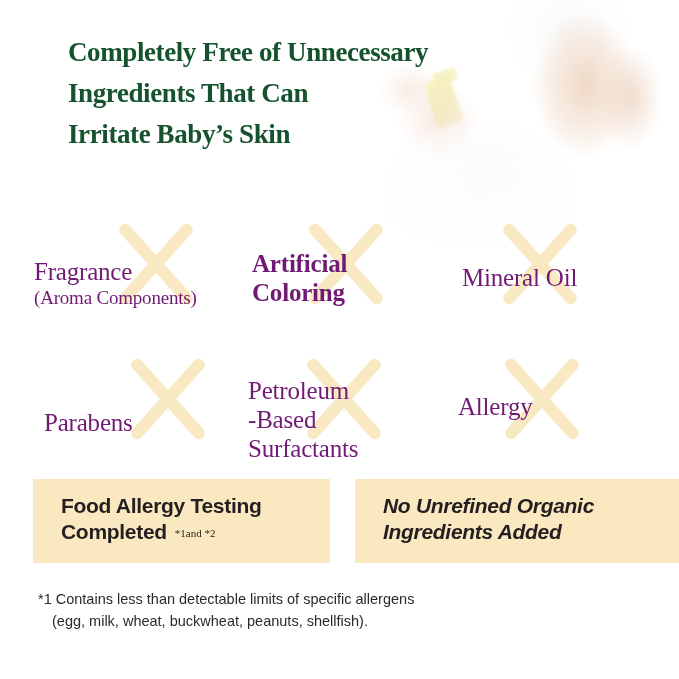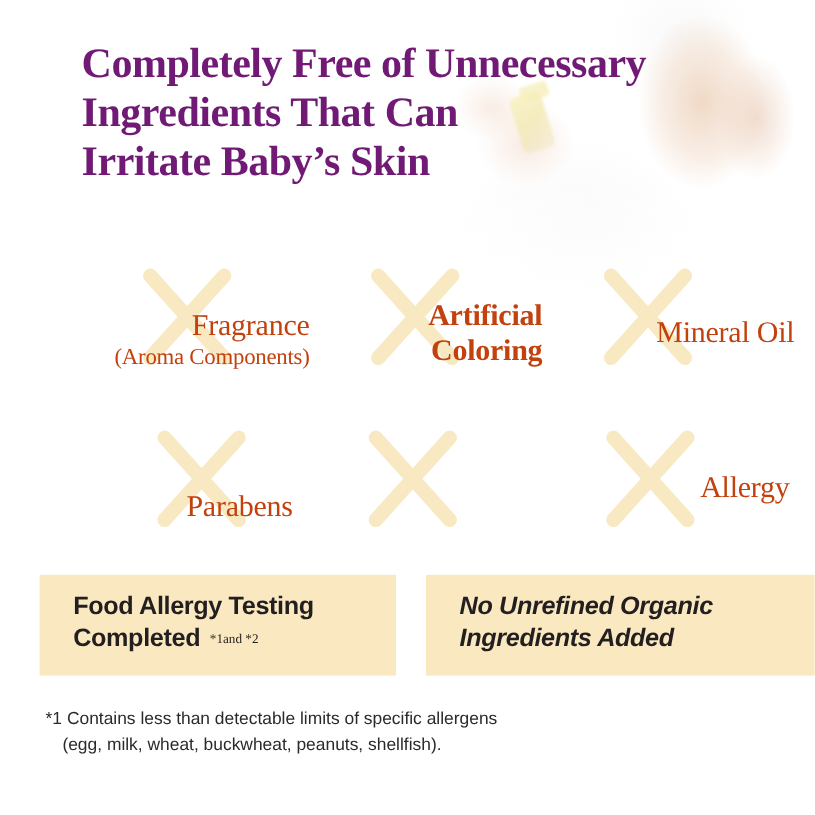--- a/index.html
+++ b/index.html
@@ -74,24 +74,24 @@
   }
 
   
   .headline {
     position: absolute;
     left: 68px;
     top: 32px;
     width: 575px;
     font-family: "Liberation Serif", serif;
     font-weight: bold;
-    font-size: 35px;
+    font-size: 27px;
     line-height: 41px;
     letter-spacing: -0.4px;
-    color: #701a75;
+    color: #14532d;
     white-space: pre-line;
     z-index: 5;
   }
 
   
   .grid {
     position: absolute;
     left: 46px;
     top: 198px;
     width: 600px;
@@ -123,26 +123,26 @@
     border-radius: 6px;
   }
   .xmark span.a { transform: rotate(42deg); }
   .xmark span.b { transform: rotate(-42deg); }
 
   .cell-label {
     position: absolute;
     left: 0;
     width: 200px;
     top: 36px;
-    text-align: right;
+    text-align: left;
     font-family: "Liberation Serif", serif;
     font-weight: normal;
     font-size: 25px;
     line-height: 29px;
-    color: #c2410c;
+    color: #701a75;
     white-space: pre-line;
     letter-spacing: -0.2px;
   }
   .cell-label .sub {
     display: block;
     font-size: 19px;
     line-height: 24px;
   }
 
   
@@ -280,20 +280,25 @@
         </div>
         <div class="cell-label">
           <span>Parabens</span>
         </div>
       </div>
 
       <div class="cell c-petroleum">
         <div class="xmark">
           <span class="a"></span>
             <span class="b"></span>
+        </div>
+        <div class="cell-label">
+          <span>Petroleum
+-Based
+Surfactants</span>
         </div>
       </div>
 
       <div class="cell c-alcohol">
         <div class="xmark">
           <span class="a"></span>
             <span class="b"></span>
         </div>
         <div class="cell-label">
           <span>Allergy</span>

